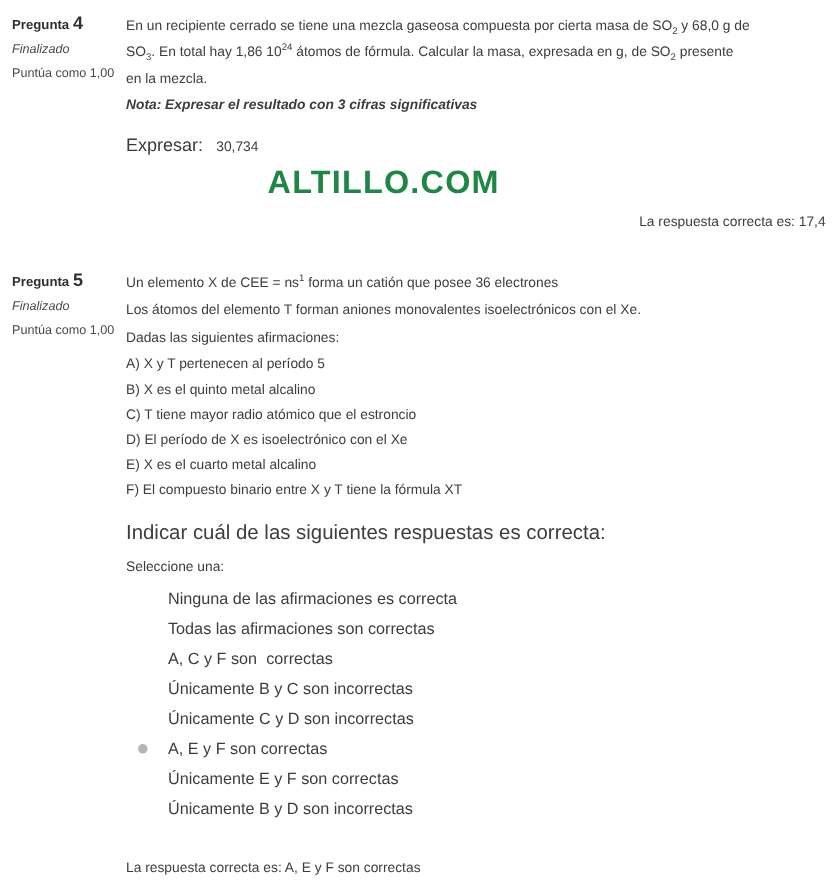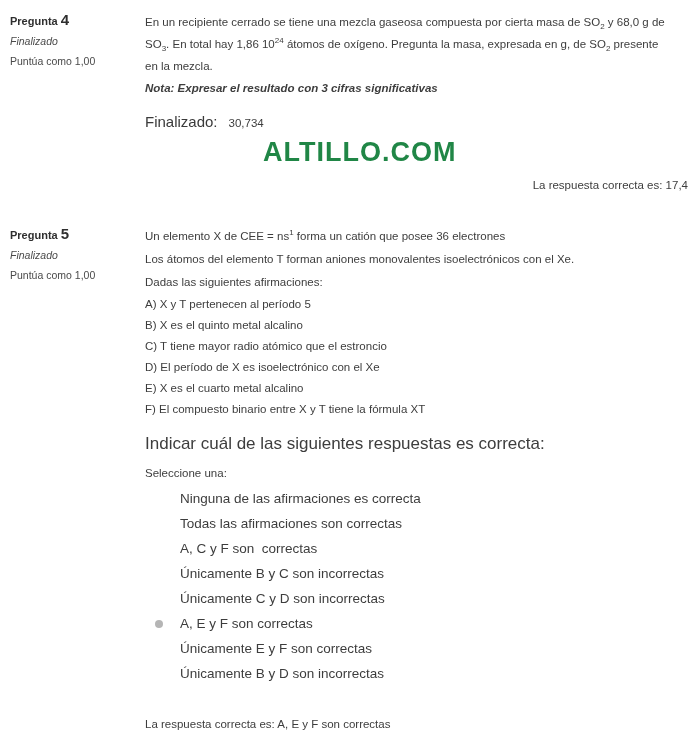--- a/index.html
+++ b/index.html
@@ -3,21 +3,21 @@
 <meta charset="utf-8">
 <style>
   * { margin:0; padding:0; box-sizing:border-box; }
   html,body { background:#ffffff; }
   body {
     width:700px; height:745px; overflow:hidden;
     font-family:"Liberation Sans", sans-serif;
     color:#3d3d3d;
     padding-top:11px;
   }
-  .question { display:flex;gap:40px; }
+  .question { display:flex; }
   .q2 { margin-top:32px; }
 
   
   .q-info { width:105px; flex:none; padding-left:10px; }
   .q-name { font-size:11px; font-weight:bold; color:#2f2f2f; }
   .q-name .q-number { font-size:15px; }
   .q-status { font-size:10.5px; color:#4a4a4a; margin-top:7px;font-style:italic; }
   .q-grade  { font-size:10.5px; color:#4a4a4a; margin-top:8px; }
 
   
@@ -61,26 +61,26 @@
     <div class="q-name">
       <span>Pregunta</span>
       <span class="q-number">4</span>
     </div>
     <div class="q-status">Finalizado</div>
     <div class="q-grade">Puntúa como 1,00</div>
   </div>
   <div class="q-content">
     <div>
       <div class="line"><span>En un recipiente cerrado se tiene una mezcla gaseosa compuesta por cierta masa de SO</span><span class="sub">2</span><span> y 68,0 g de</span></div>
-      <div class="line"><span>SO</span><span class="sub">3</span><span>. En total hay 1,86 10</span><span class="sup">24</span><span> átomos de oxígeno. Pregunta la masa, expresada en g, de SO</span><span class="sub">2</span><span> presente</span></div>
+      <div class="line"><span>SO</span><span class="sub">3</span><span>. En total hay 1,86 10</span><span class="sup">24</span><span> átomos de fórmula. Calcular la masa, expresada en g, de SO</span><span class="sub">2</span><span> presente</span></div>
       <div class="line"><span>en la mezcla.</span></div>
     </div>
     <div class="nota">Nota: Expresar el resultado con 3 cifras significativas</div>
     <div class="answer-row">
-      <span class="answer-label">Finalizado:</span>
+      <span class="answer-label">Expresar:</span>
       <span class="answer-value">30,734</span>
     </div>
     <div class="watermark">ALTILLO.COM</div>
     <div class="feedback">La respuesta correcta es: 17,4</div>
   </div>
 </section>
 
 <section class="question q2">
   <div class="q-info">
     <div class="q-name">

